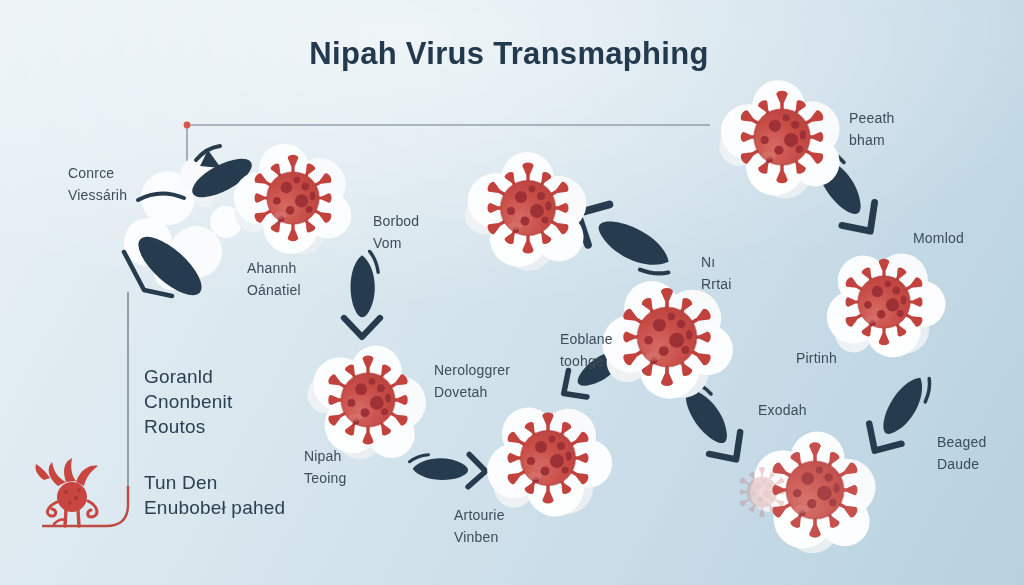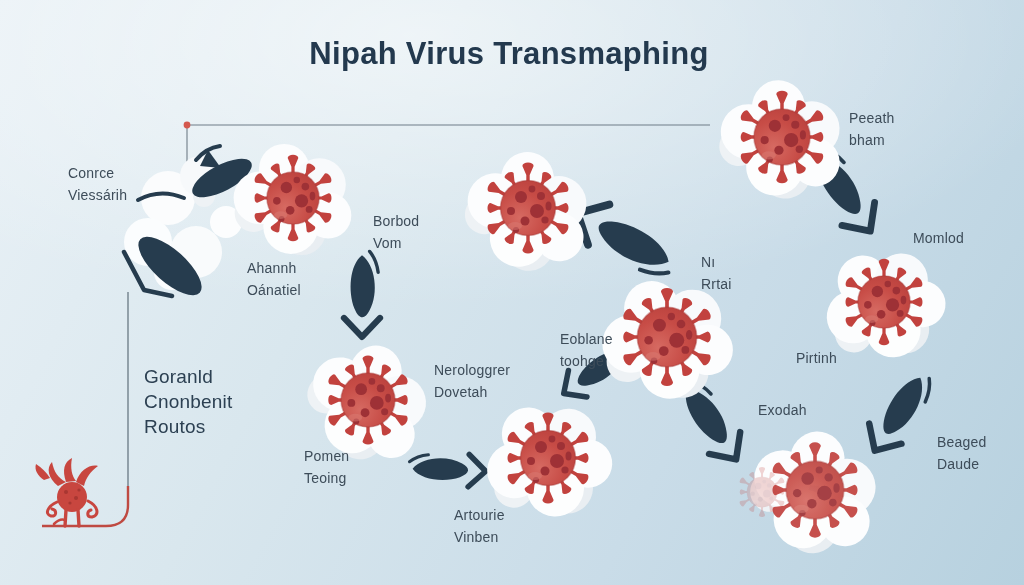--- a/index.html
+++ b/index.html
@@ -194,22 +194,24 @@
 toohge</div>
   <div class="lbl" style="left:434px;top:316px;margin-top:44px;">Nerologgrer
 Dovetah</div>
   <div class="lbl" style="left:849px;top:108px;">Peeath
 bham</div>
   <div class="lbl" style="left:913px;top:228px;">Momlod</div>
   <div class="lbl" style="left:796px;top:348px;">Pirtinh</div>
   <div class="lbl" style="left:913px;top:432px;margin-left:24px;">Beaged
 Daude</div>
   <div class="lbl" style="left:758px;top:400px;text-align:right;">Exodah</div>
-  <div class="lbl" style="left:304px;top:446px;">Pomen
+  <div class="lbl" style="left:304px;top:446px;">Nipah
 Teoing</div>
   <div class="lbl" style="left:454px;top:505px;">Artourie
 Vinben</div>
 
   <div class="biglbl" style="left:144px;top:364px;">Goranld
 Cnonbenit
 Routos</div>
+  <div class="biglbl" style="left:144px;top:470px;">Tun Den
+Enubobeł pahed</div>
 
 </div>
 
 </body></html>

